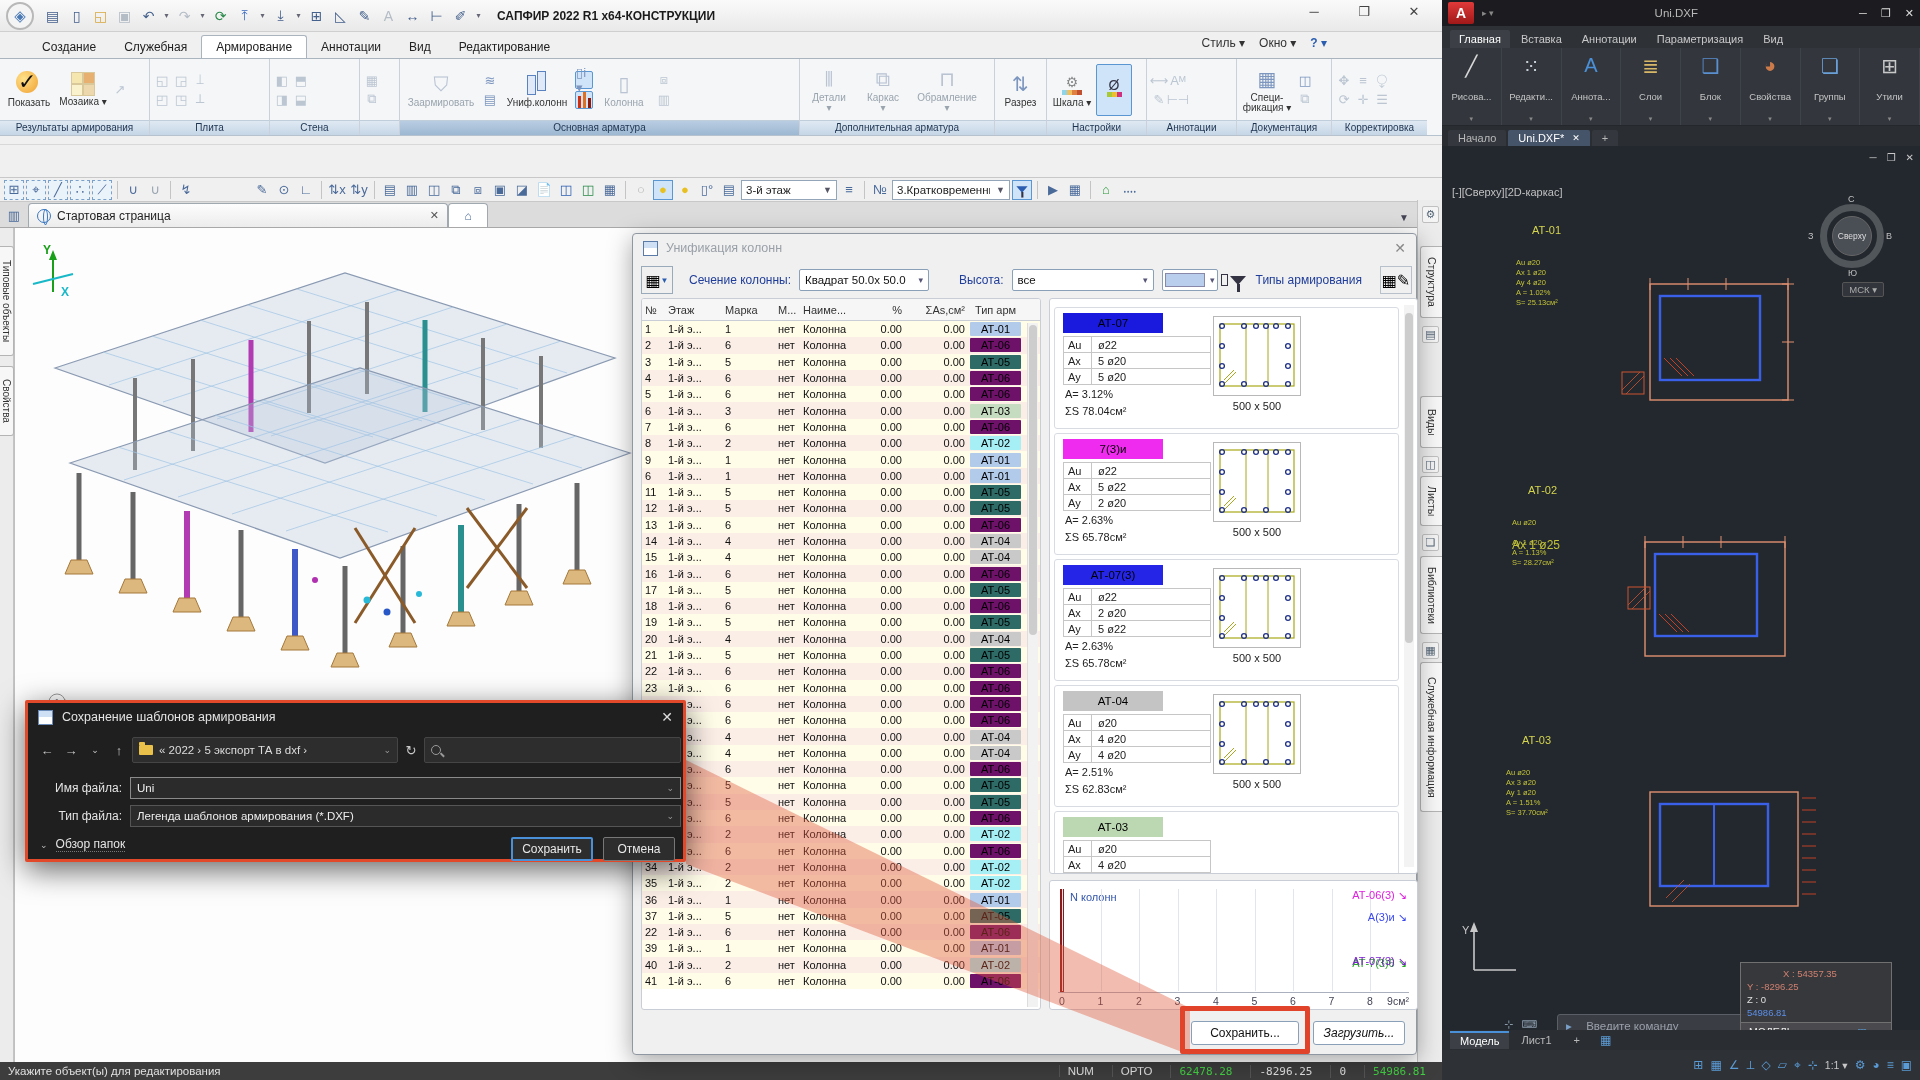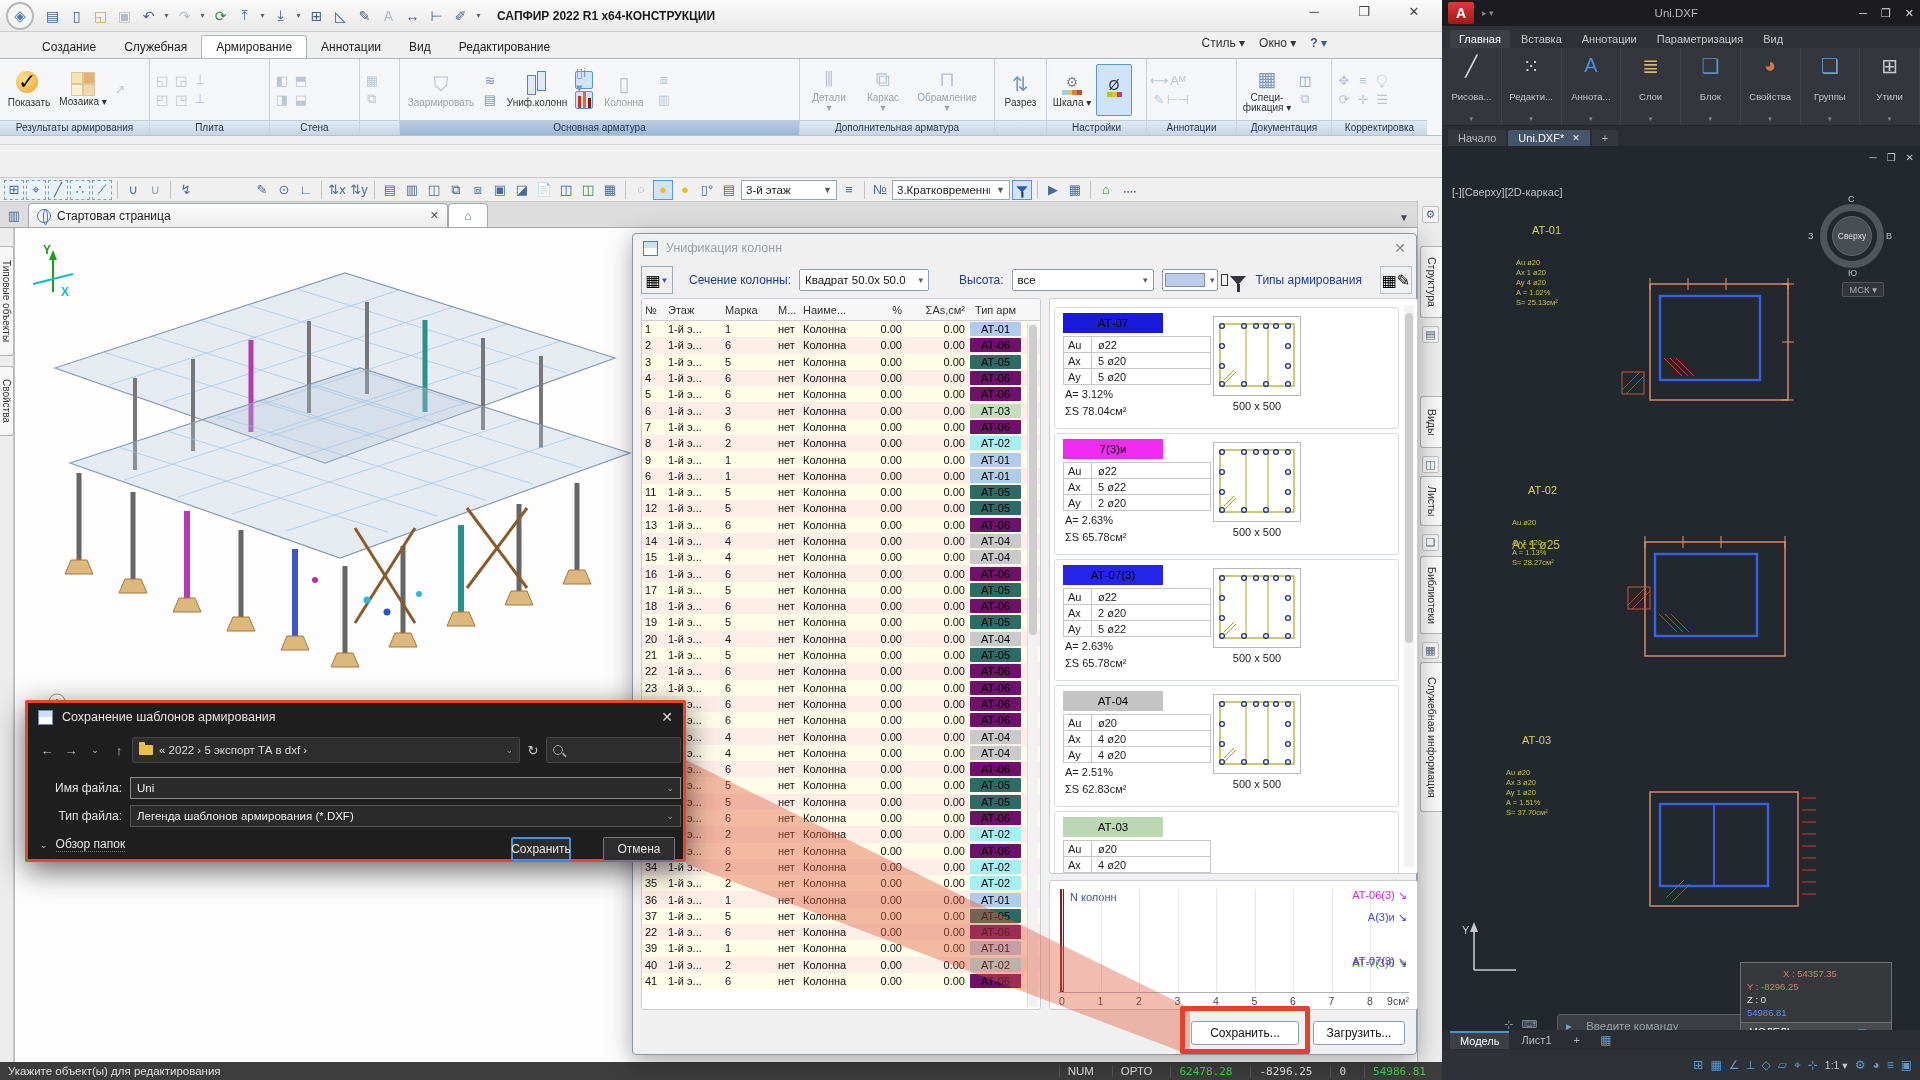--- a/index.html
+++ b/index.html
@@ -1654,38 +1654,38 @@
         </div>
       <div id="legend-host">
           <div class="legend-item" style="top: 8px; color: rgb(224, 32, 224);">АТ-06(3) ↘</div>
           <div class="legend-item" style="top: 30px; color: rgb(59, 73, 238);">А(3)и ↘</div>
           <div class="legend-item" style="top: 52px; color: rgb(40, 168, 40); margin-top: 24px;">АТ-7(3)6 ↘</div>
           <div class="legend-item" style="top: 74px; color: rgb(122, 31, 208);">АТ-07(3) ↘</div>
         </div>
     </div>
 
     <div class="dlg-btn" style="left:558px;top:787px;width:108px;">Сохранить...</div>
-    <div class="dlg-btn" style="left:680px;top:787px;width:92px;">Загрузить...</div>
+    <div class="dlg-btn" style="left:680px;top:787px;width:92px;font-style:italic;">Загрузить...</div>
   </div>
 
   <div id="wedge" class="abs"></div>
   <div id="redbox" class="abs"></div>
 
   <div id="savedlg" class="abs">
     <div class="st">
       <span class="dico" style="border-color:#6a8ab8;"></span>
       <span>Сохранение шаблонов армирования</span>
       <span class="x">✕</span>
     </div>
     <div class="srow" style="left:8px;top:34px;width:645px;gap:2px;">
       <span class="navi">←</span>
       <span class="navi">→</span>
       <span class="navi" style="font-size:9px;">⌄</span>
       <span class="navi">↑</span>
-      <span class="dkfield" style="width:388px;">
+      <span class="dkfield" style="width:266px;">
         <span class="folder"></span>
         <span>«   2022   ›   5 экспорт ТА в dxf   ›</span>
         <span style="margin-left:auto;color:#999;font-size:9px;">⌄</span>
       </span>
       <span class="navi">↻</span>
       <span class="dkfield" style="flex:1;">
         <span class="mag"></span>
       </span>
     </div>
     <div class="srow" style="left:8px;top:74px;width:645px;">
@@ -1699,17 +1699,17 @@
       <span style="width:94px;text-align:right;padding-right:8px;">Тип файла:</span>
       <span class="dkinput" style="border-color:#555;">
           <span>Легенда шаблонов армирования (*.DXF)</span>
           <span class="arr">⌄</span>
         </span>
     </div>
     <div class="srow" style="left:12px;top:134px;gap:8px;">
       <span style="font-size:9px;color:#bbb;">⌄</span>
       <span style="border-bottom:1px dotted #777;">Обзор папок</span>
     </div>
-    <div class="sbtn primary abs" style="left:483px;top:134px;width:60px;">Сохранить</div>
+    <div class="sbtn primary abs" style="left:483px;top:134px;width:82px;">Сохранить</div>
     <div class="sbtn abs" style="left:575px;top:134px;width:72px;">Отмена</div>
   </div>
 
 </div>
 
 </body></html>

